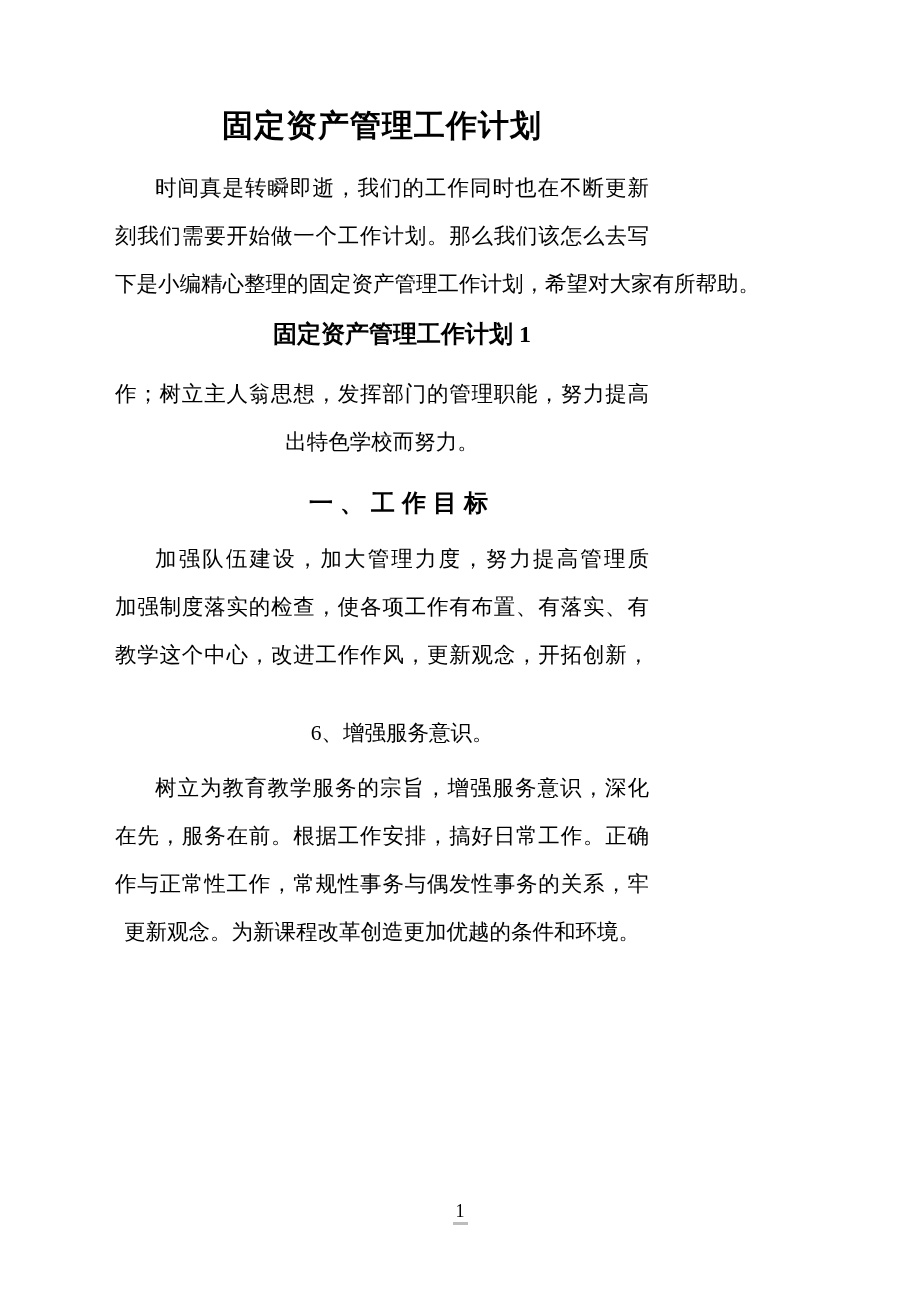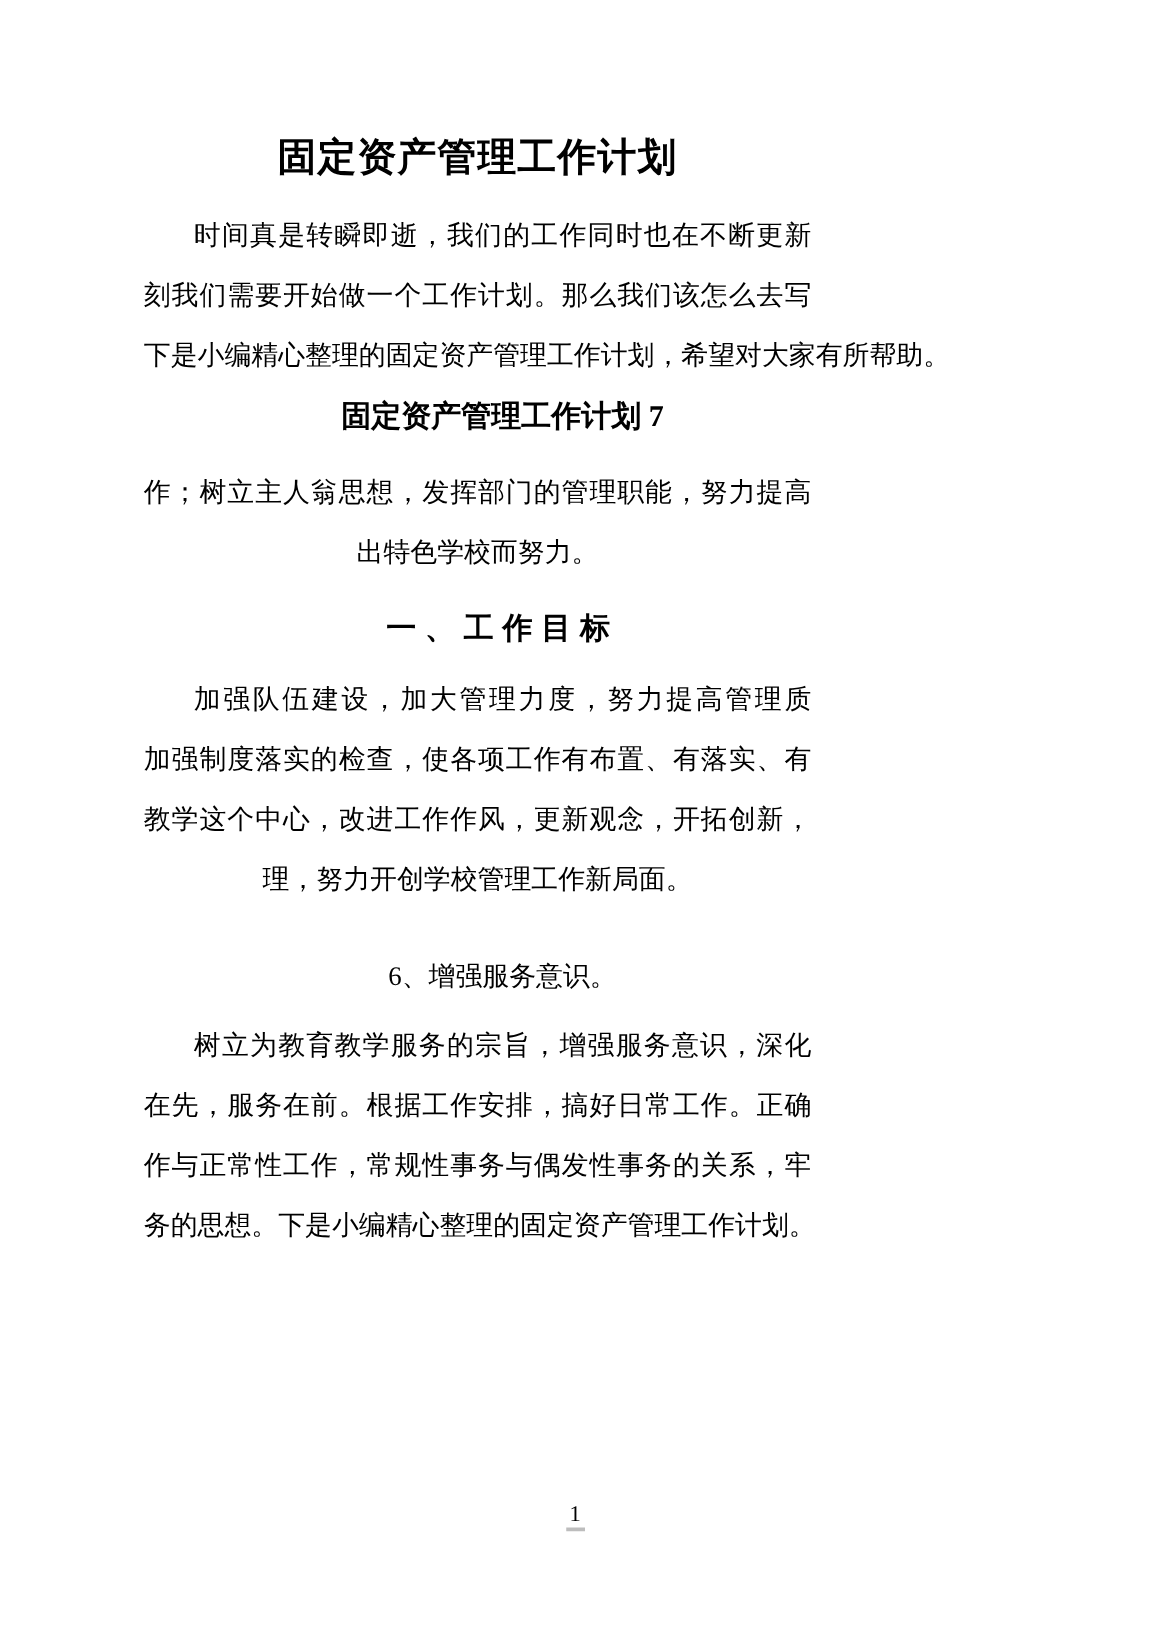--- a/index.html
+++ b/index.html
@@ -83,48 +83,47 @@
 
   <div class="doc-title">固定资产管理工作计划</div>
 
   <div class="body-text para mt-p1">
     <div class="line jline ind">时间真是转瞬即逝，我们的工作同时也在不断更新迭代中，此时此</div>
     <div class="line jline">刻我们需要开始做一个工作计划。那么我们该怎么去写工作计划呢？以</div>
     <div class="line">下是小编精心整理的固定资产管理工作计划，希望对大家有所帮助。</div>
   </div>
 
   <div class="body-text para mt-h2">
-    <div class="line heading ind">固定资产管理工作计划 7</div>
+    <div class="line heading ind">固定资产管理工作计划 1</div>
   </div>
 
   <div class="body-text para mt-p2">
     <div class="line jline">作；树立主人翁思想，发挥部门的管理职能，努力提高办学条件，为办</div>
     <div class="line">出特色学校而努力。</div>
   </div>
 
   <div class="body-text para mt-h3">
     <div class="line heading spaced ind">一、工作目标</div>
   </div>
 
 
   <div class="body-text para mt-p4">
     <div class="line jline ind">加强队伍建设，加大管理力度，努力提高管理质量。完善管理制度，</div>
     <div class="line jline">加强制度落实的检查，使各项工作有布置、有落实、有检查。围绕教育</div>
     <div class="line jline">教学这个中心，改进工作作风，更新观念，开拓创新，积极参与学校管</div>
-    <div class="line">理，努力开创学校管理工作新局面。</div>
   </div>
 
   <div class="body-text para mt-p5">
     <div class="line ind">6、增强服务意识。</div>
   </div>
 
   <div class="body-text para mt-p6">
     <div class="line jline ind">树立为教育教学服务的宗旨，增强服务意识，深化服务内涵，谋划</div>
     <div class="line jline">在先，服务在前。根据工作安排，搞好日常工作。正确处理好突击性工</div>
     <div class="line jline">作与正常性工作，常规性事务与偶发性事务的关系，牢固树立为师生服</div>
-    <div class="line">务的思想。下是小编精心整理的固定资产管理工作计划。</div>
+    <div class="line">更新观念。为新课程改革创造更加优越的条件和环境。</div>
   </div>
 
   <div class="footer">
     <span class="pagenum">1</span>
   </div>
 
 </div>
 
 </body></html>

